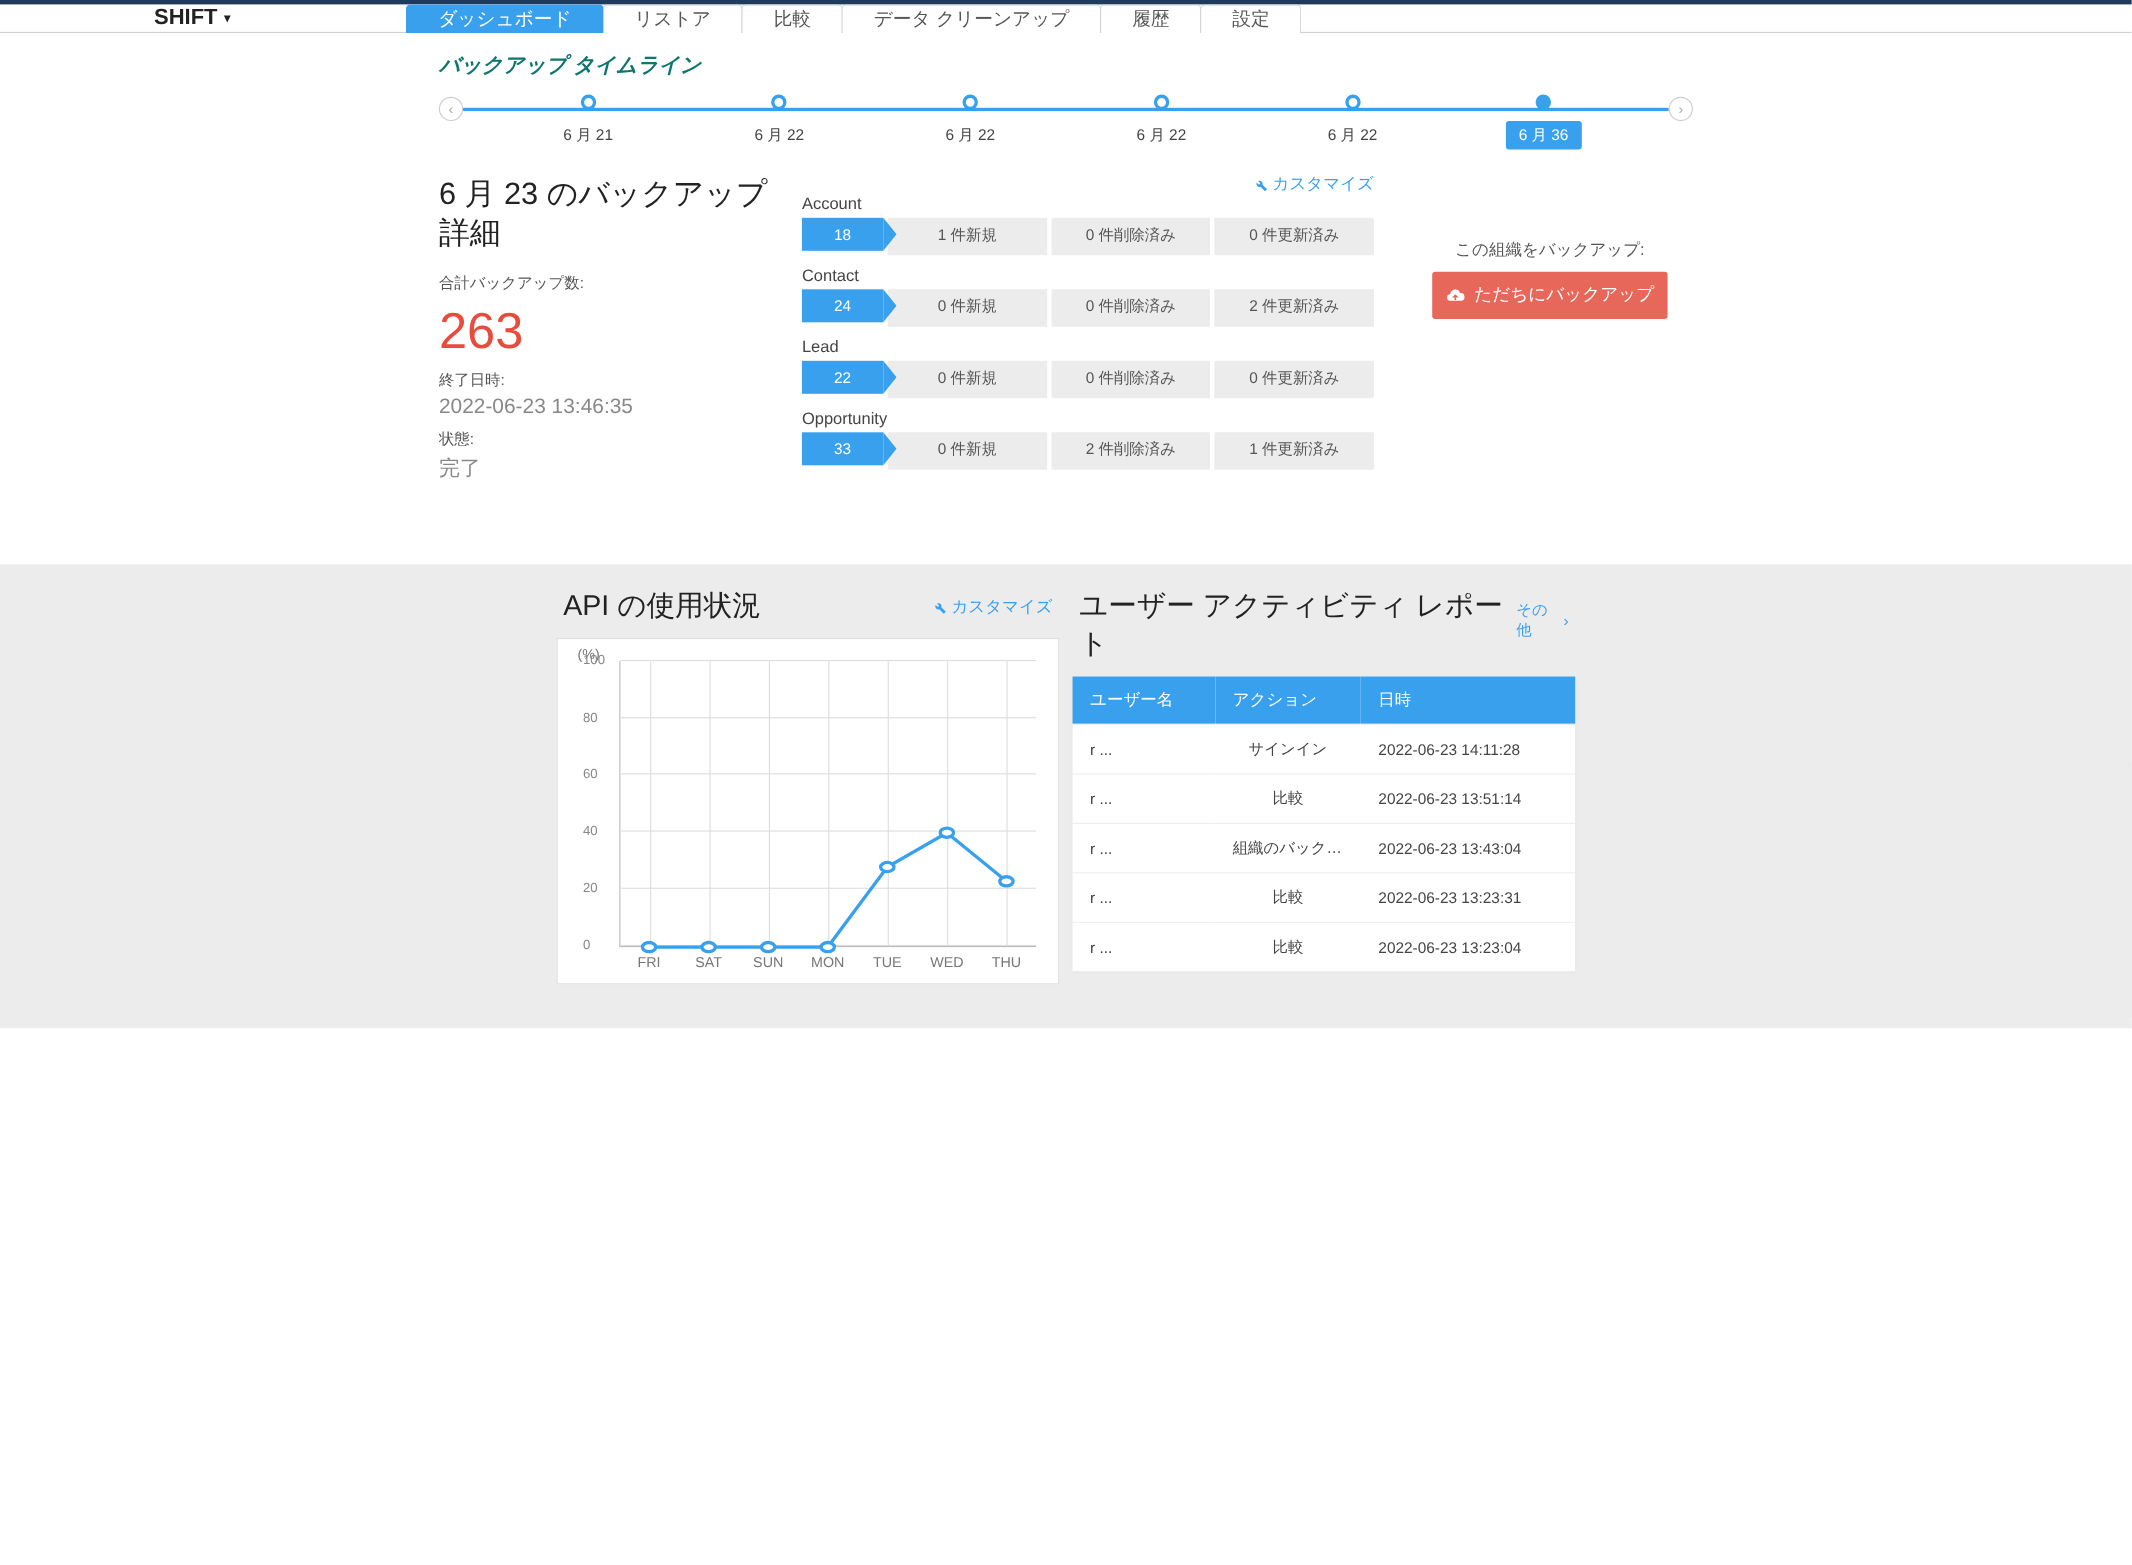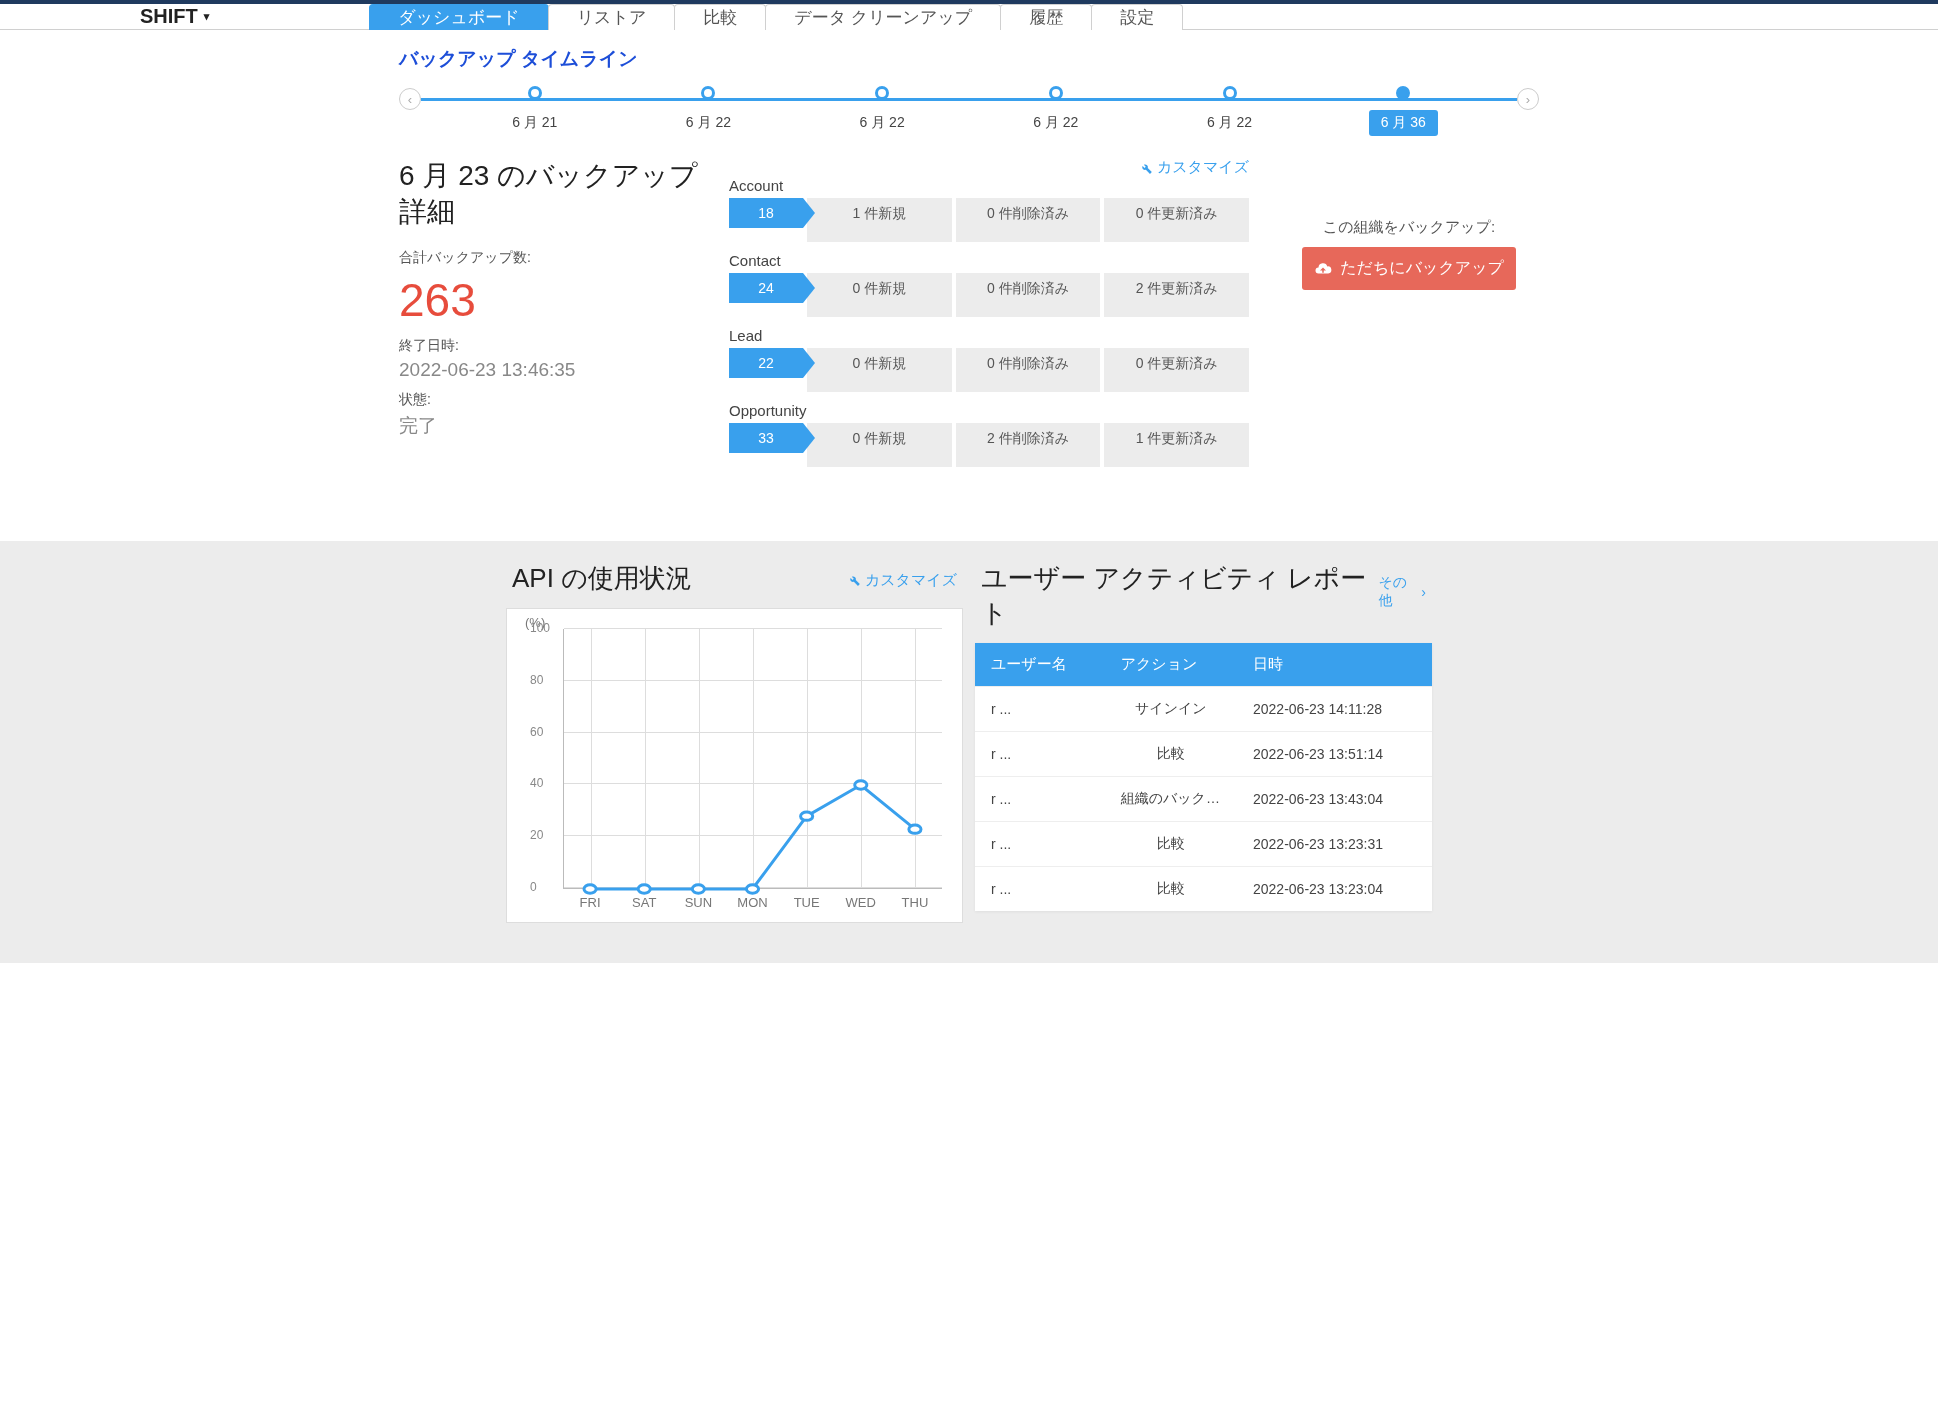--- a/index.html
+++ b/index.html
@@ -6,21 +6,21 @@
   body { font-family: "Segoe UI", "Meiryo", "Hiragino Sans", sans-serif; background: #fff; color: #333; }
   .top-border { height: 4px; background: #1f3a5f; }
   .header-bar { display: flex; align-items: center; padding: 0 0 0 140px; border-bottom: 1px solid #d0d0d0; gap: 160px; }
   .brand { font-size: 20px; font-weight: 700; color: #222; display: flex; align-items: center; gap: 6px; cursor: pointer; }
   .brand .caret { font-size: 11px; }
   .nav-tabs { display: flex; }
   .nav-tab { padding: 1px 28px; border: 1px solid #d0d0d0; border-bottom: none; border-radius: 4px 4px 0 0; margin-bottom: -1px; cursor: pointer; color: #555; font-size: 17px; background: #fff; }
   .nav-tab + .nav-tab { margin-left: -1px; }
   .nav-tab.active { background: #39a0ed; color: #fff; border-color: #39a0ed; }
   .container { max-width: 1140px; margin: 0 auto; padding: 10px 0 40px; }
-  .section-title { font-size: 19px; font-weight: 700; color: #1d4ed8; margin: 6px 0 14px; }
+  .section-title { font-size: 19px; font-weight: 700; color: #0f766e; margin: 6px 0 14px; font-style: italic; }
   
   .timeline-wrap { position: relative; height: 54px; margin: 14px 0 18px; }
   .timeline-nav { position: absolute; top: 2px; width: 22px; height: 22px; border: 1px solid #ccc; border-radius: 50%; display: flex; align-items: center; justify-content: center; color: #aaa; font-size: 13px; cursor: pointer; background: #fff; }
   .tl-prev { left: 0; } .tl-next { right: 0; }
   .timeline-track { position: absolute; left: 22px; right: 22px; top: 12px; height: 3px; background: #39a0ed; }
   .timeline-points { position: absolute; left: 22px; right: 22px; top: 0; display: flex; justify-content: space-evenly; }
   .tl-point { display: flex; flex-direction: column; align-items: center; width: 120px; }
   .tl-dot { width: 14px; height: 14px; background: #fff; border: 3px solid #39a0ed; border-radius: 50%; margin-bottom: 10px; cursor: pointer; }
   .tl-dot.active { background: #39a0ed; }
   .tl-label { font-size: 14px; color: #444; padding: 4px 12px; border-radius: 3px; }
@@ -35,21 +35,21 @@
   .details-mid { flex: 1; }
   .customize-link { color: #39a0ed; font-size: 15px; cursor: pointer; display: inline-flex; align-items: center; gap: 4px; float: right; }
   .details-right { width: 260px; text-align: center; padding-top: 60px; }
   .backup-hint { color: #555; font-size: 15px; margin-bottom: 10px; }
   .backup-btn { background: #e7685a; color: #fff; border: none; padding: 11px 12px; font-size: 16px; border-radius: 3px; cursor: pointer; display: inline-flex; align-items: center; gap: 8px; }
   .object-group { margin-bottom: 10px; clear: both; }
   .object-name { font-size: 15px; color: #444; margin-bottom: 4px; }
   .object-bars { display: flex; gap: 4px; }
   .count-arrow { position: relative; background: #39a0ed; color: #fff; width: 74px; height: 30px; line-height: 30px; text-align: center; font-size: 14px; }
   .count-arrow::after { content: ""; position: absolute; right: -12px; top: 0; border-left: 12px solid #39a0ed; border-top: 15px solid transparent; border-bottom: 15px solid transparent; }
-  .stat-cell { background: #ececec; color: #555; height: 44px; line-height: 30px; font-size: 14px; flex: 1; text-align: center; }
+  .stat-cell { background: #ececec; color: #555; height: 34px; line-height: 30px; font-size: 14px; flex: 1; text-align: center; }
   .stat-cell:first-of-type { padding-left: 14px; }
   
   .lower { display: flex; gap: 12px; margin-top: 24px; background: #ececec; padding: 14px 0 40px; margin-left: -400px; margin-right: -400px; justify-content: center; }
   .panel { width: 457px; }
   .panel-head { display: flex; align-items: baseline; justify-content: space-between; padding-right: 6px; }
   .panel-title { font-size: 26px; font-weight: 400; color: #222; margin: 6px 0 12px 6px; }
   .chart-box { background: #fff; border: 1px solid #ddd; padding: 20px 10px 12px 10px; }
   
   .chart { position: relative; height: 260px; margin-left: 46px; margin-right: 10px; }
   .chart-ylabel { position: absolute; left: -38px; top: -14px; font-size: 13px; color: #777; }

